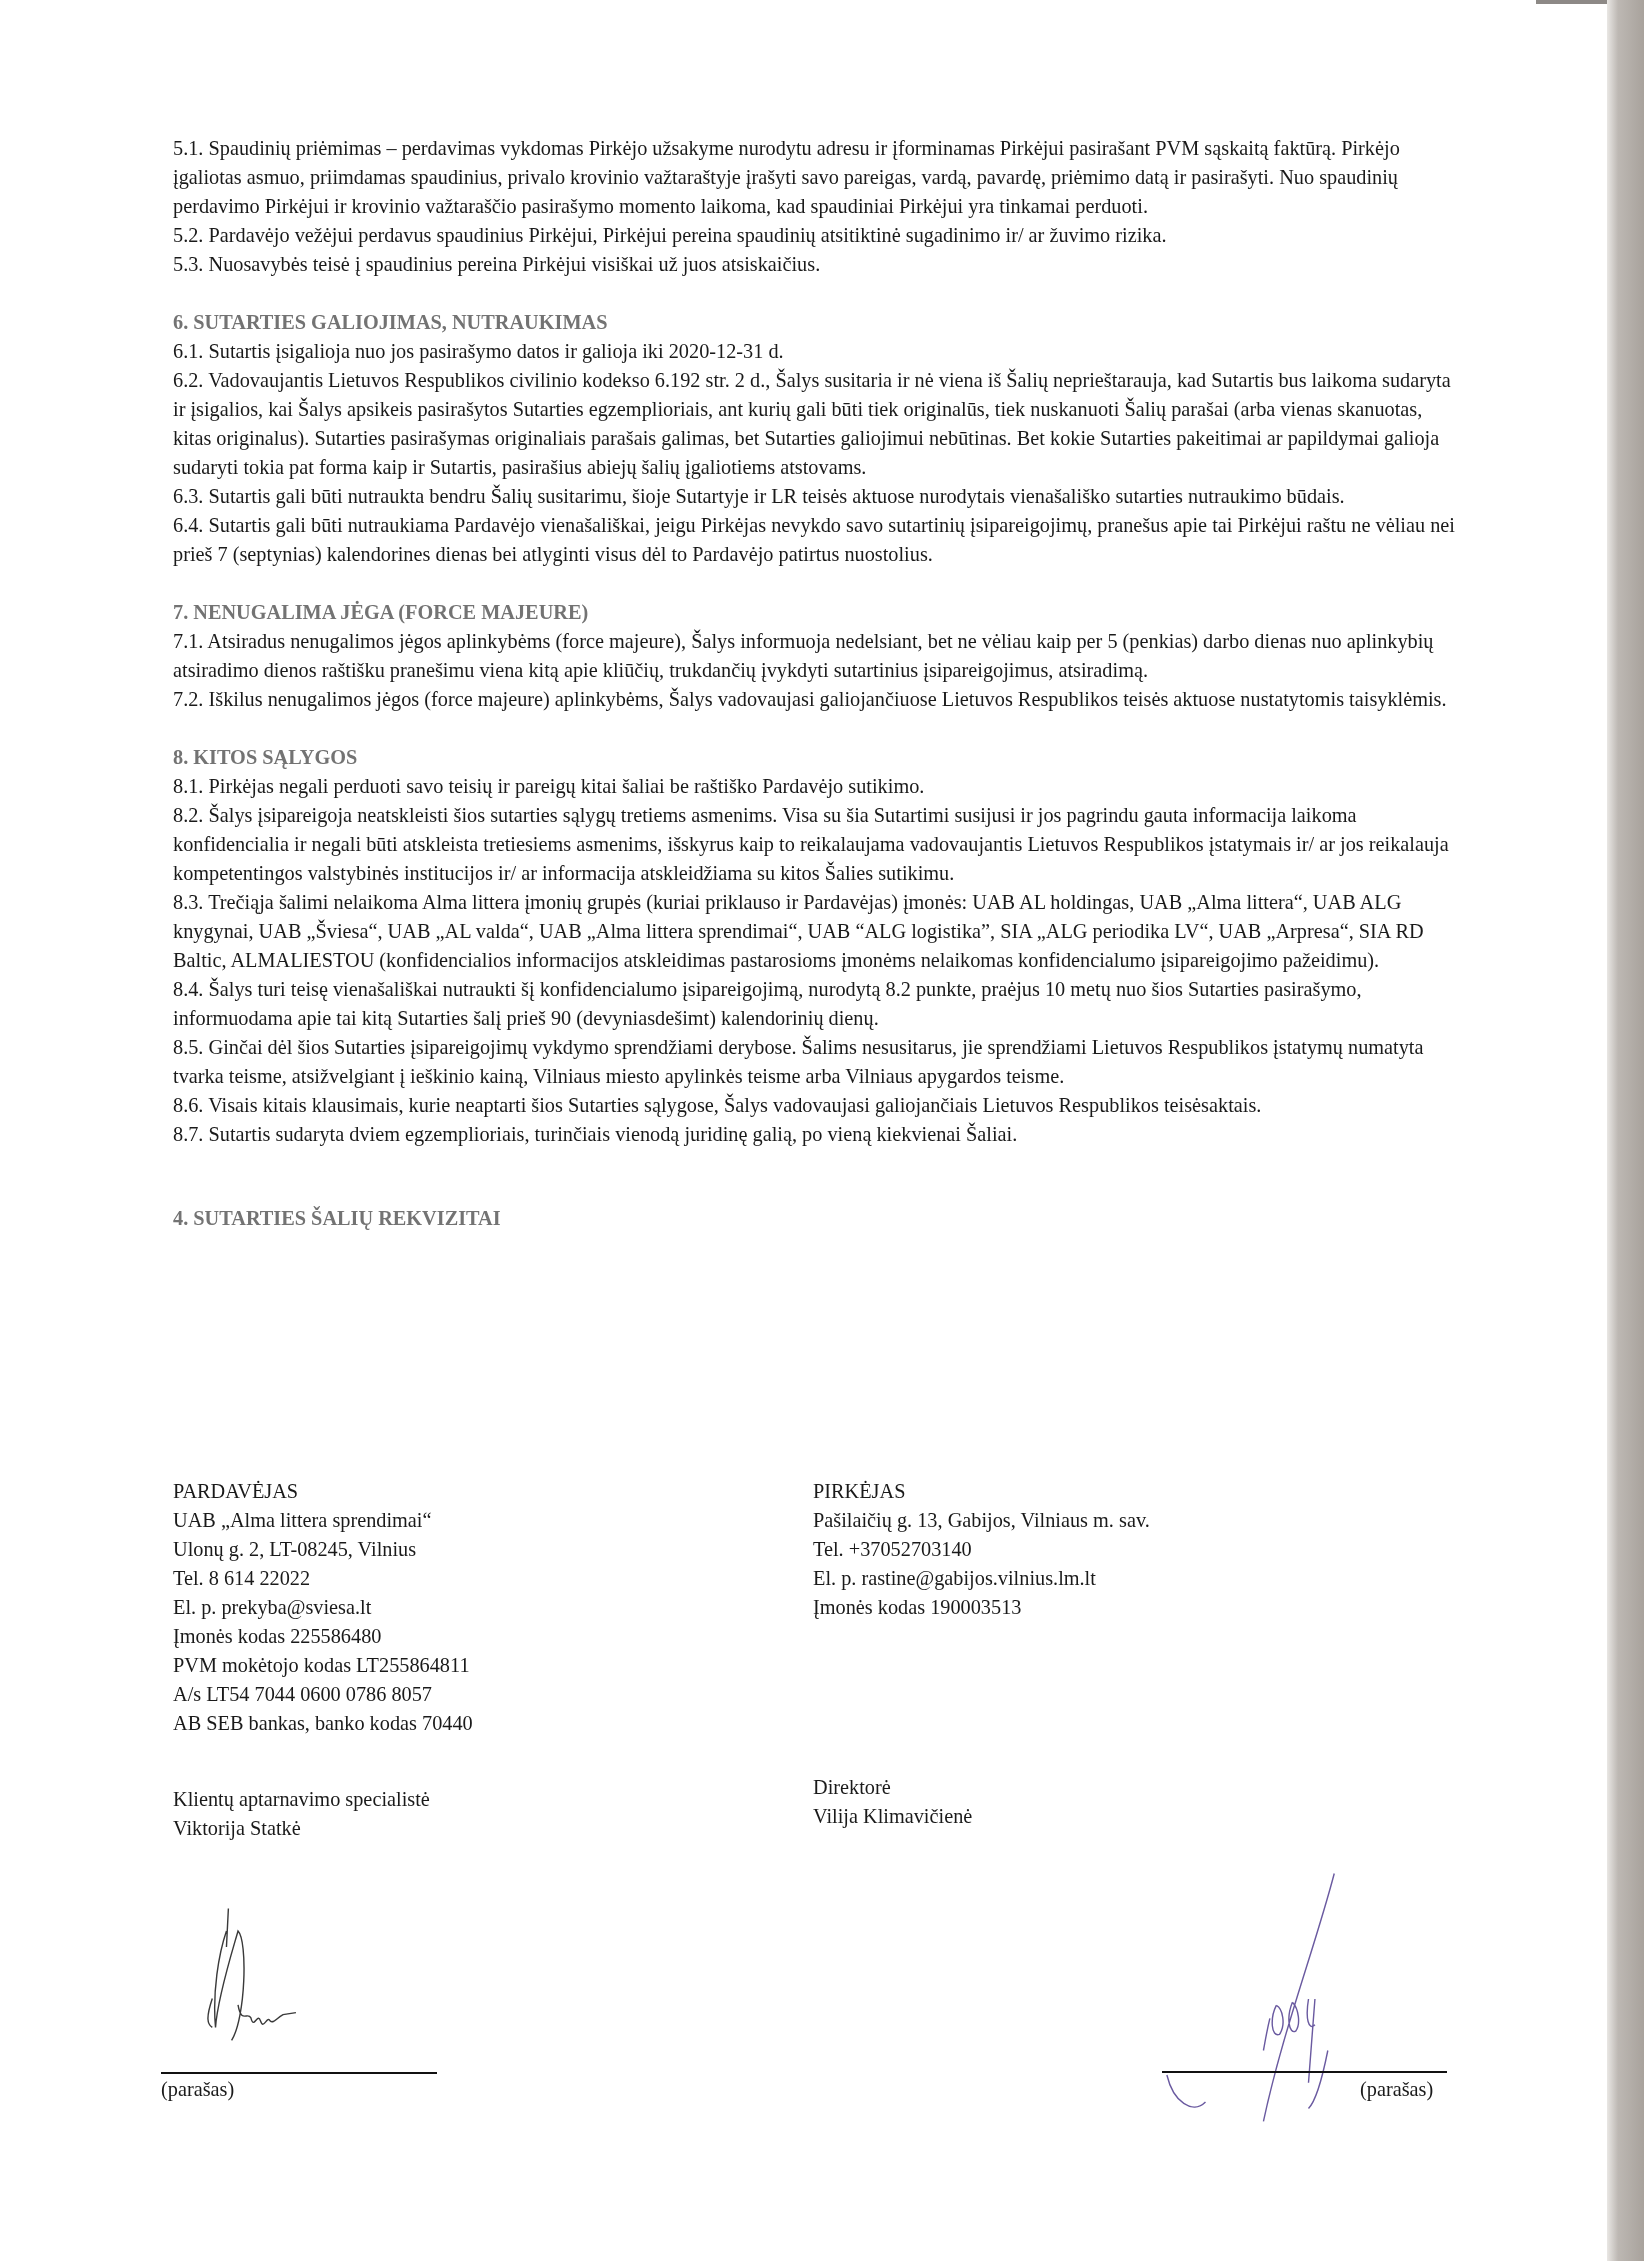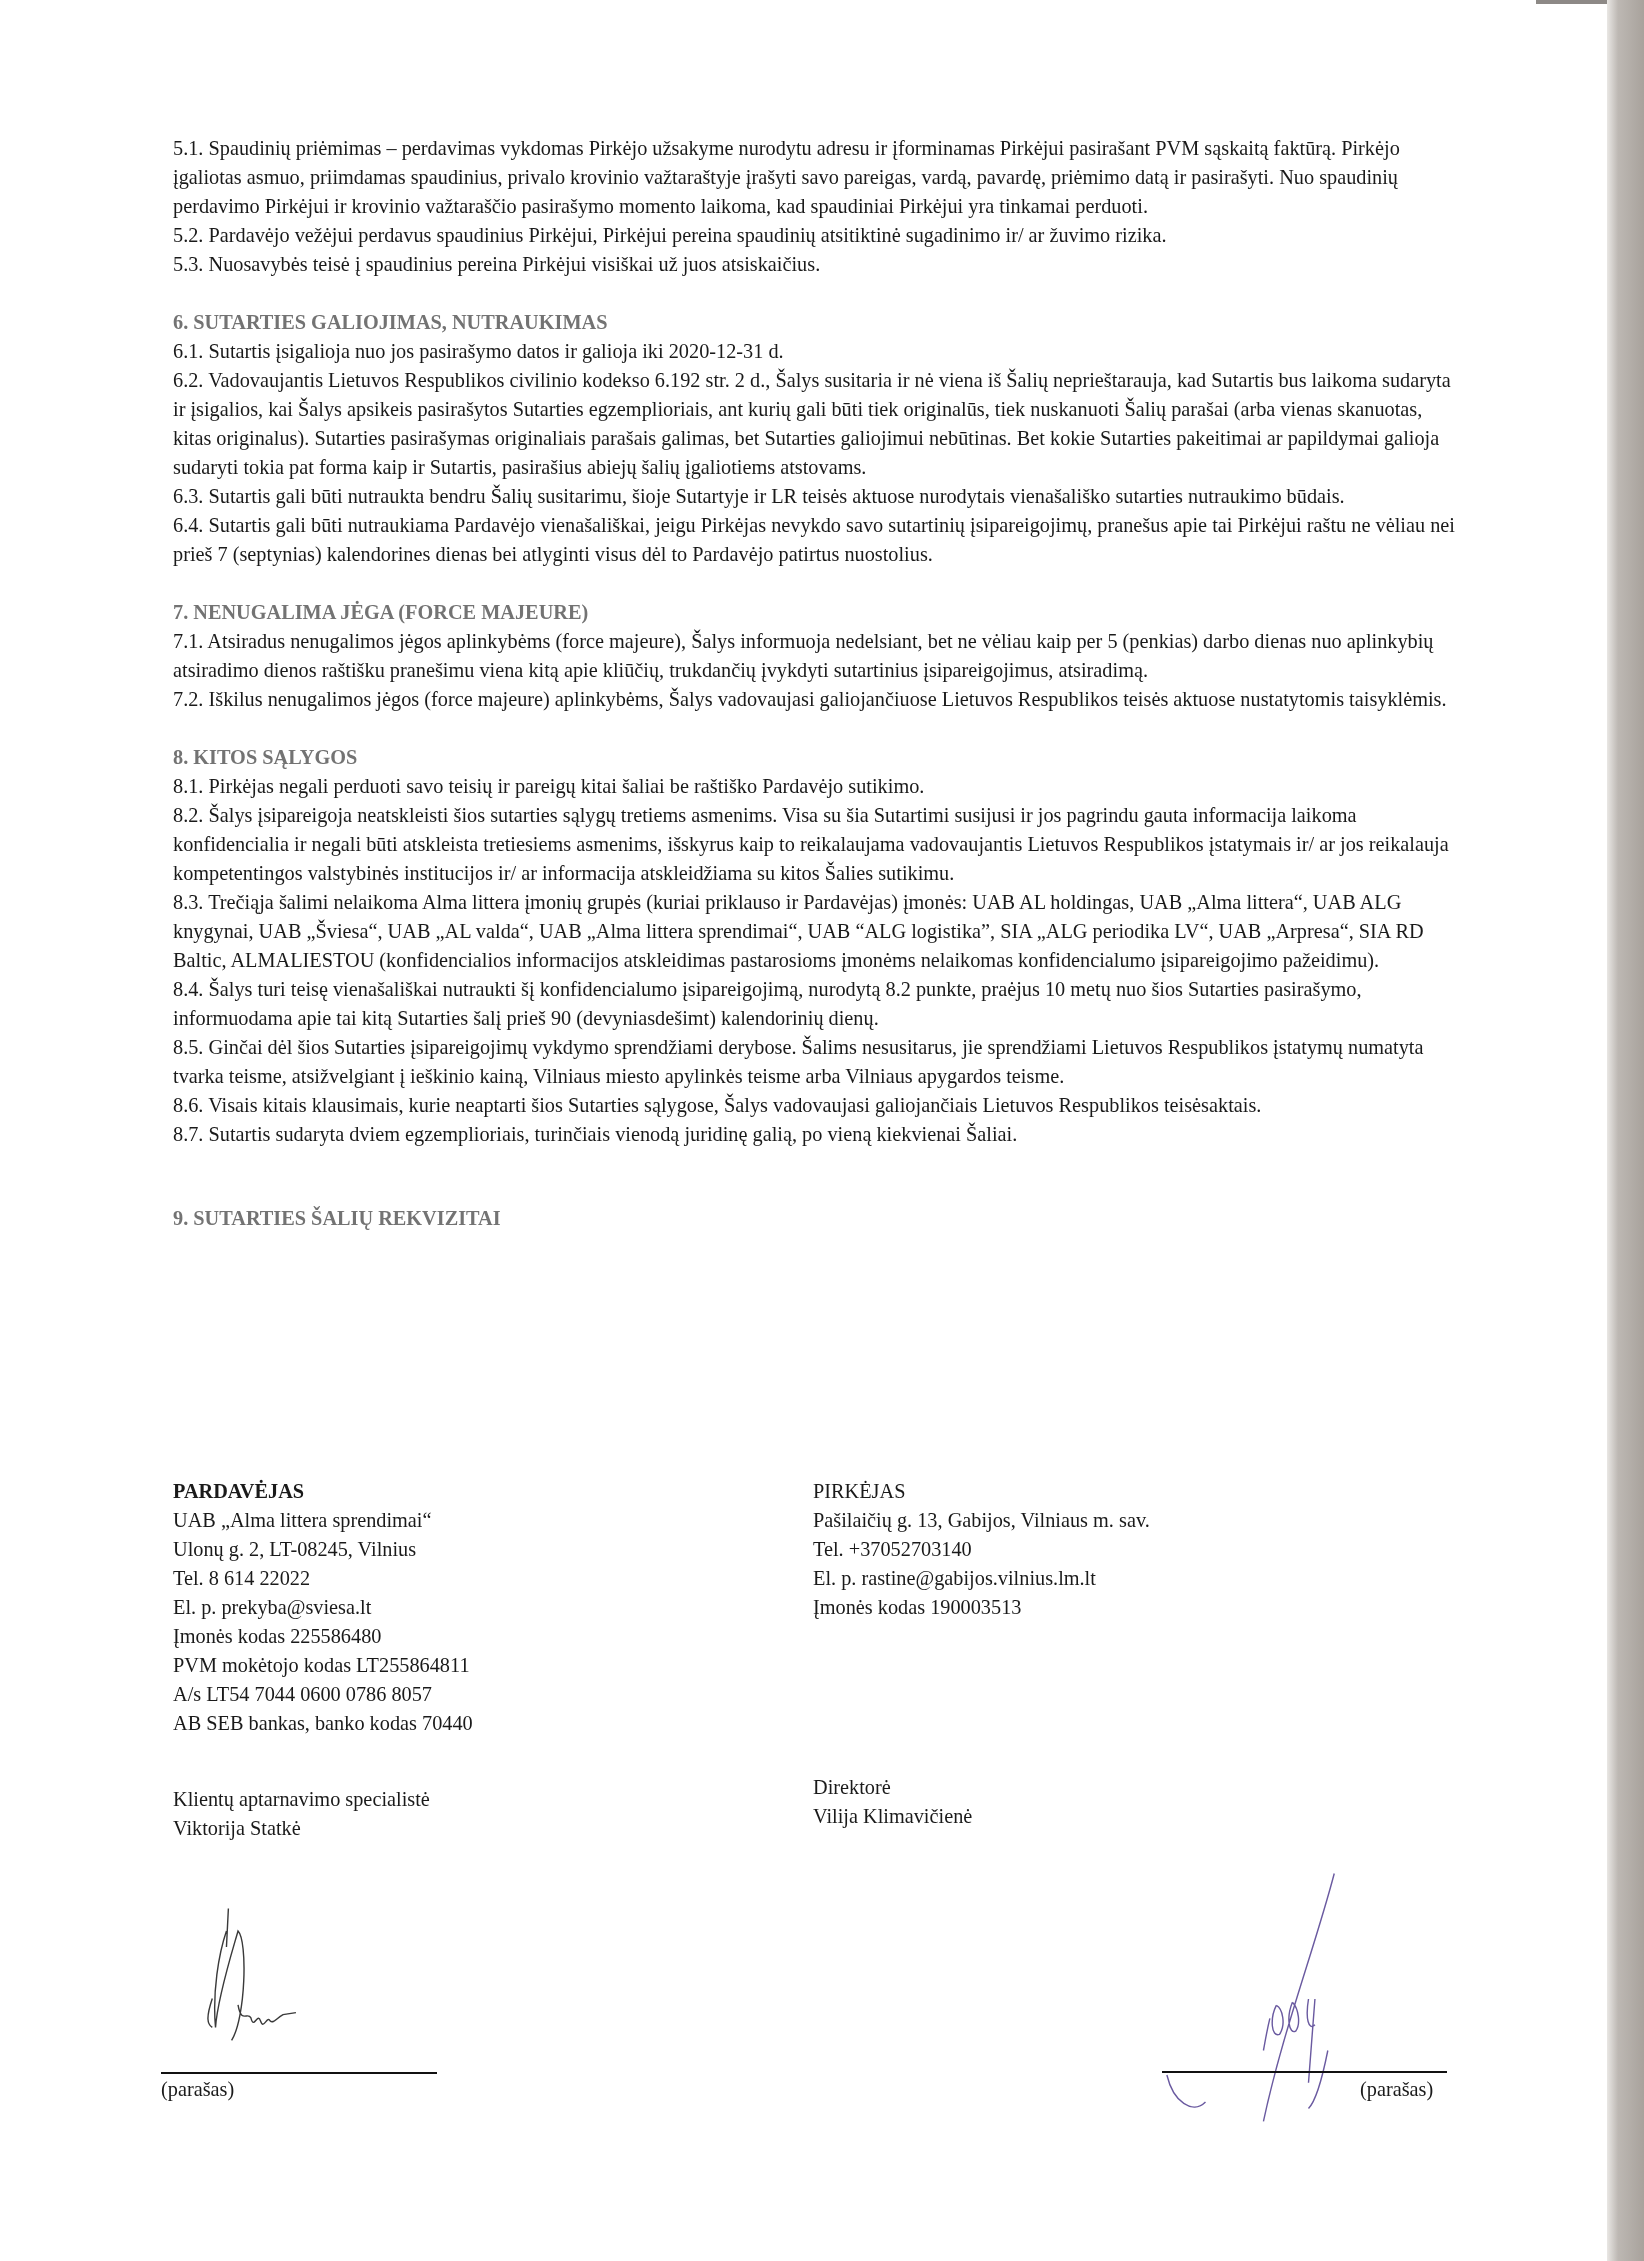--- a/index.html
+++ b/index.html
@@ -23,21 +23,21 @@
   .para { margin: 0; }
   .gap { height: 29px; }
   .heading { font-weight: bold; margin: 0; color: #737373; }
   .section { margin: 0; }
   .parties {
     position: absolute; left: 173px; top: 1477px; width: 1290px;
     font-size: 20.3px; line-height: 29px;
   }
   .party-left { position: absolute; left: 0; top: 0; width: 580px; }
   .party-right { position: absolute; left: 640px; top: 0; width: 580px; }
-  .party-title-bold { font-weight: bold; }
+  .party-title-bold { font-weight: normal; }
   .signers {
     position: absolute; left: 173px; top: 1773px; width: 1290px;
     font-size: 20.3px; line-height: 29px;
   }
   .sig-area { position: absolute; left: 0; top: 1870px; width: 1424px; height: 258px; }
   .sig-line {
     position: absolute; height: 1.9px; background: #111;
   }
   .sig-label { position: absolute; font-size: 20.3px; }
   .line { display: block; }
@@ -79,21 +79,21 @@
     <p class="para">8.2. Šalys įsipareigoja neatskleisti šios sutarties sąlygų tretiems asmenims. Visa su šia Sutartimi susijusi ir jos pagrindu gauta informacija laikoma konfidencialia ir negali būti atskleista tretiesiems asmenims, išskyrus kaip to reikalaujama vadovaujantis Lietuvos Respublikos įstatymais ir/ ar jos reikalauja kompetentingos valstybinės institucijos ir/ ar informacija atskleidžiama su kitos Šalies sutikimu.</p>
     <p class="para">8.3. Trečiąja šalimi nelaikoma Alma littera įmonių grupės (kuriai priklauso ir Pardavėjas) įmonės: UAB AL holdingas, UAB „Alma littera“, UAB ALG knygynai, UAB „Šviesa“, UAB „AL valda“, UAB „Alma littera sprendimai“, UAB “ALG logistika”, SIA „ALG periodika LV“, UAB „Arpresa“, SIA RD Baltic, ALMALIESTOU (konfidencialios informacijos atskleidimas pastarosioms įmonėms nelaikomas konfidencialumo įsipareigojimo pažeidimu).</p>
     <p class="para">8.4. Šalys turi teisę vienašališkai nutraukti šį konfidencialumo įsipareigojimą, nurodytą 8.2 punkte, praėjus 10 metų nuo šios Sutarties pasirašymo, informuodama apie tai kitą Sutarties šalį prieš 90 (devyniasdešimt) kalendorinių dienų.</p>
     <p class="para">8.5. Ginčai dėl šios Sutarties įsipareigojimų vykdymo sprendžiami derybose. Šalims nesusitarus, jie sprendžiami Lietuvos Respublikos įstatymų numatyta tvarka teisme, atsižvelgiant į ieškinio kainą, Vilniaus miesto apylinkės teisme arba Vilniaus apygardos teisme.</p>
     <p class="para">8.6. Visais kitais klausimais, kurie neaptarti šios Sutarties sąlygose, Šalys vadovaujasi galiojančiais Lietuvos Respublikos teisėsaktais.</p>
     <p class="para">8.7. Sutartis sudaryta dviem egzemplioriais, turinčiais vienodą juridinę galią, po vieną kiekvienai Šaliai.</p>
   </div>
   <div class="gap"></div>
   <div class="gap" style="height:26px"></div>
 
-  <p class="heading">9. SUTARTIES ŠALIŲ REKVIZITAI</p>
+  <p class="heading">4. SUTARTIES ŠALIŲ REKVIZITAI</p>
 </div>
 
 <div class="parties">
   <div class="party-left">
     <span class="line party-title-bold">PARDAVĖJAS</span>
     <span class="line">UAB „Alma littera sprendimai“</span>
     <span class="line">Ulonų g. 2, LT-08245, Vilnius</span>
     <span class="line">Tel. 8 614 22022</span>
     <span class="line">El. p. prekyba@sviesa.lt</span>
     <span class="line">Įmonės kodas 225586480</span>

